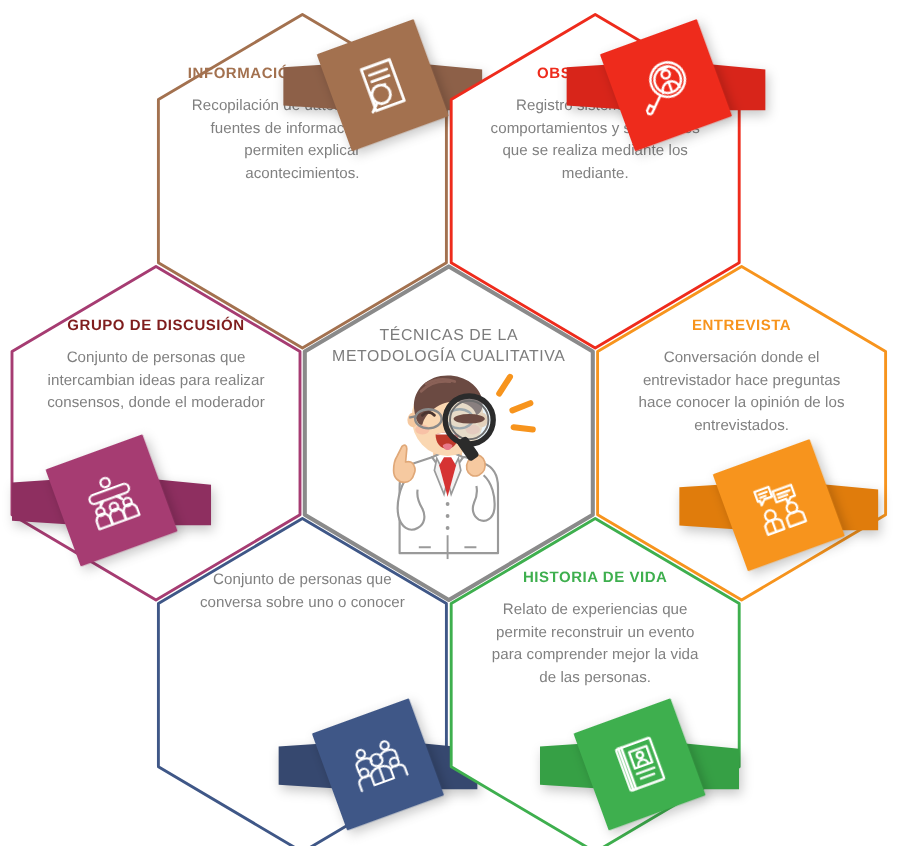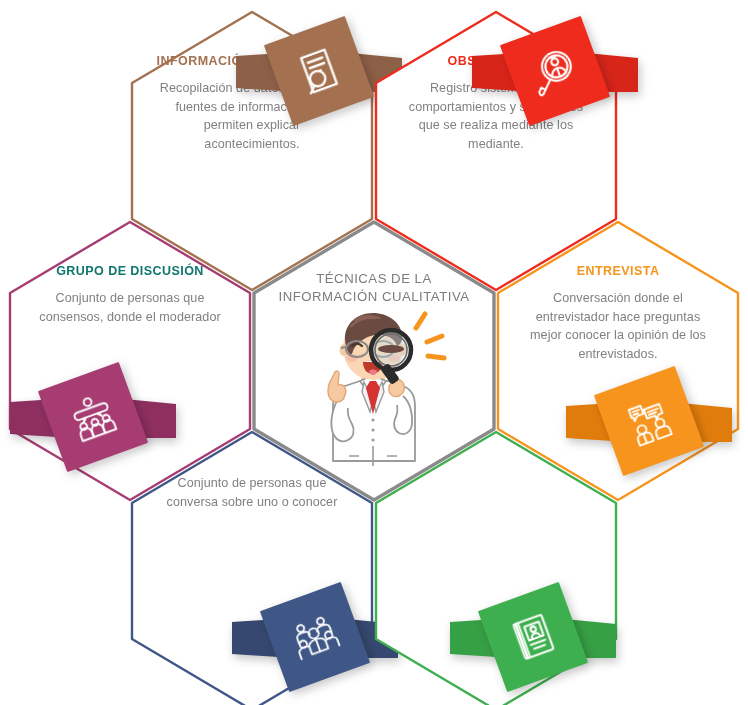--- a/index.html
+++ b/index.html
@@ -188,23 +188,24 @@
     </div>
   </div>
 
   <div class="hex" style="left:6px; top:218px;">
     <div class="hex-shape">
       <svg viewBox="0 0 248 286" preserveAspectRatio="none">
         <polygon points="124,4 244,75 244,211 124,282 4,211 4,75" fill="#ffffff" stroke="#A63C72" stroke-width="2.4" stroke-linejoin="round"></polygon>
       </svg>
     </div>
     <div class="hex-text">
-      <div class="hex-title" style="color:#0f766e">GRUPO DE DISCUSIÓN</div>
+      <div class="hex-title" style="color:#7f1d1d">GRUPO DE DISCUSIÓN</div>
       <div class="hex-desc">
         <div>Conjunto de personas que</div>
+        <div>intercambian ideas para realizar</div>
         <div>consensos, donde el moderador</div>
       </div>
     </div>
     <div class="badge" style="left:44px; top:156px;">
       <div class="wing wing-l shadow-soft">
         <svg viewBox="0 0 62 40" style="width:100%;height:100%">
             <polygon points="0,4 62,0 62,40 0,36" fill="#8e2f60"></polygon>
           </svg>
       </div>
       <div class="wing wing-r shadow-soft">
@@ -235,21 +236,21 @@
     <div class="hex-shape">
       <svg viewBox="0 0 248 286" preserveAspectRatio="none">
         <polygon points="124,4 244,75 244,211 124,282 4,211 4,75" fill="#ffffff" stroke="#F7941D" stroke-width="2.4" stroke-linejoin="round"></polygon>
       </svg>
     </div>
     <div class="hex-text">
       <div class="hex-title" style="color:#F7941D">ENTREVISTA</div>
       <div class="hex-desc">
         <div>Conversación donde el</div>
         <div>entrevistador hace preguntas</div>
-        <div>mejor conocer la opinión de los</div>
+        <div>hace conocer la opinión de los</div>
         <div>entrevistados.</div>
       </div>
     </div>
     <div class="badge" style="left:112px; top:160px;">
       <div class="wing wing-l shadow-soft">
         <svg viewBox="0 0 62 40" style="width:100%;height:100%">
             <polygon points="0,4 62,0 62,40 0,36" fill="#e07c0c"></polygon>
           </svg>
       </div>
       <div class="wing wing-r shadow-soft">
@@ -321,20 +322,29 @@
       </div>
     </div>
   </div>
 
   <div class="hex" style="left:372px; top:428px;">
     <div class="hex-shape">
       <svg viewBox="0 0 248 286" preserveAspectRatio="none">
         <polygon points="124,4 244,75 244,211 124,282 4,211 4,75" fill="#ffffff" stroke="#3EAF4E" stroke-width="2.4" stroke-linejoin="round"></polygon>
       </svg>
     </div>
+    <div class="hex-text">
+      <div class="hex-title" style="color:#3EAF4E">HISTORIA DE VIDA</div>
+      <div class="hex-desc">
+        <div>Relato de experiencias que</div>
+        <div>permite reconstruir un evento</div>
+        <div>para comprender mejor la vida</div>
+        <div>de las personas.</div>
+      </div>
+    </div>
     <div class="badge" style="left:118px; top:166px;">
       <div class="wing wing-l shadow-soft">
         <svg viewBox="0 0 62 40" style="width:100%;height:100%">
             <polygon points="0,4 62,0 62,40 0,36" fill="#36a045"></polygon>
           </svg>
       </div>
       <div class="wing wing-r shadow-soft">
         <svg viewBox="0 0 62 40" style="width:100%;height:100%">
             <polygon points="0,0 62,6 62,40 0,40" fill="#36a045"></polygon>
           </svg>
@@ -358,21 +368,21 @@
   </div>
 
   <div class="hex hex-center" style="left:250px; top:218px;padding-left:44px;">
     <div class="hex-shape">
       <svg viewBox="0 0 248 286" preserveAspectRatio="none">
         <polygon points="124,4 244,75 244,211 124,282 4,211 4,75" fill="#ffffff" stroke="#8a8a8a" stroke-width="3.4" stroke-linejoin="round"></polygon>
       </svg>
     </div>
     <div class="center-text">
       <div class="hex-title-c">TÉCNICAS DE LA</div>
-      <div class="hex-title-c">INFORMACIÓN CUALITATIVA</div>
+      <div class="hex-title-c">METODOLOGÍA CUALITATIVA</div>
     </div>
 
     <div class="center-art">
       <svg viewBox="0 0 150 160" xmlns="http://www.w3.org/2000/svg">
 
         <g stroke="#F7941D" stroke-width="5" stroke-linecap="round">
           <line x1="117" y1="22" x2="126" y2="8"></line>
           <line x1="128" y1="36" x2="143" y2="30"></line>
           <line x1="129" y1="50" x2="145" y2="52"></line>
         </g>

